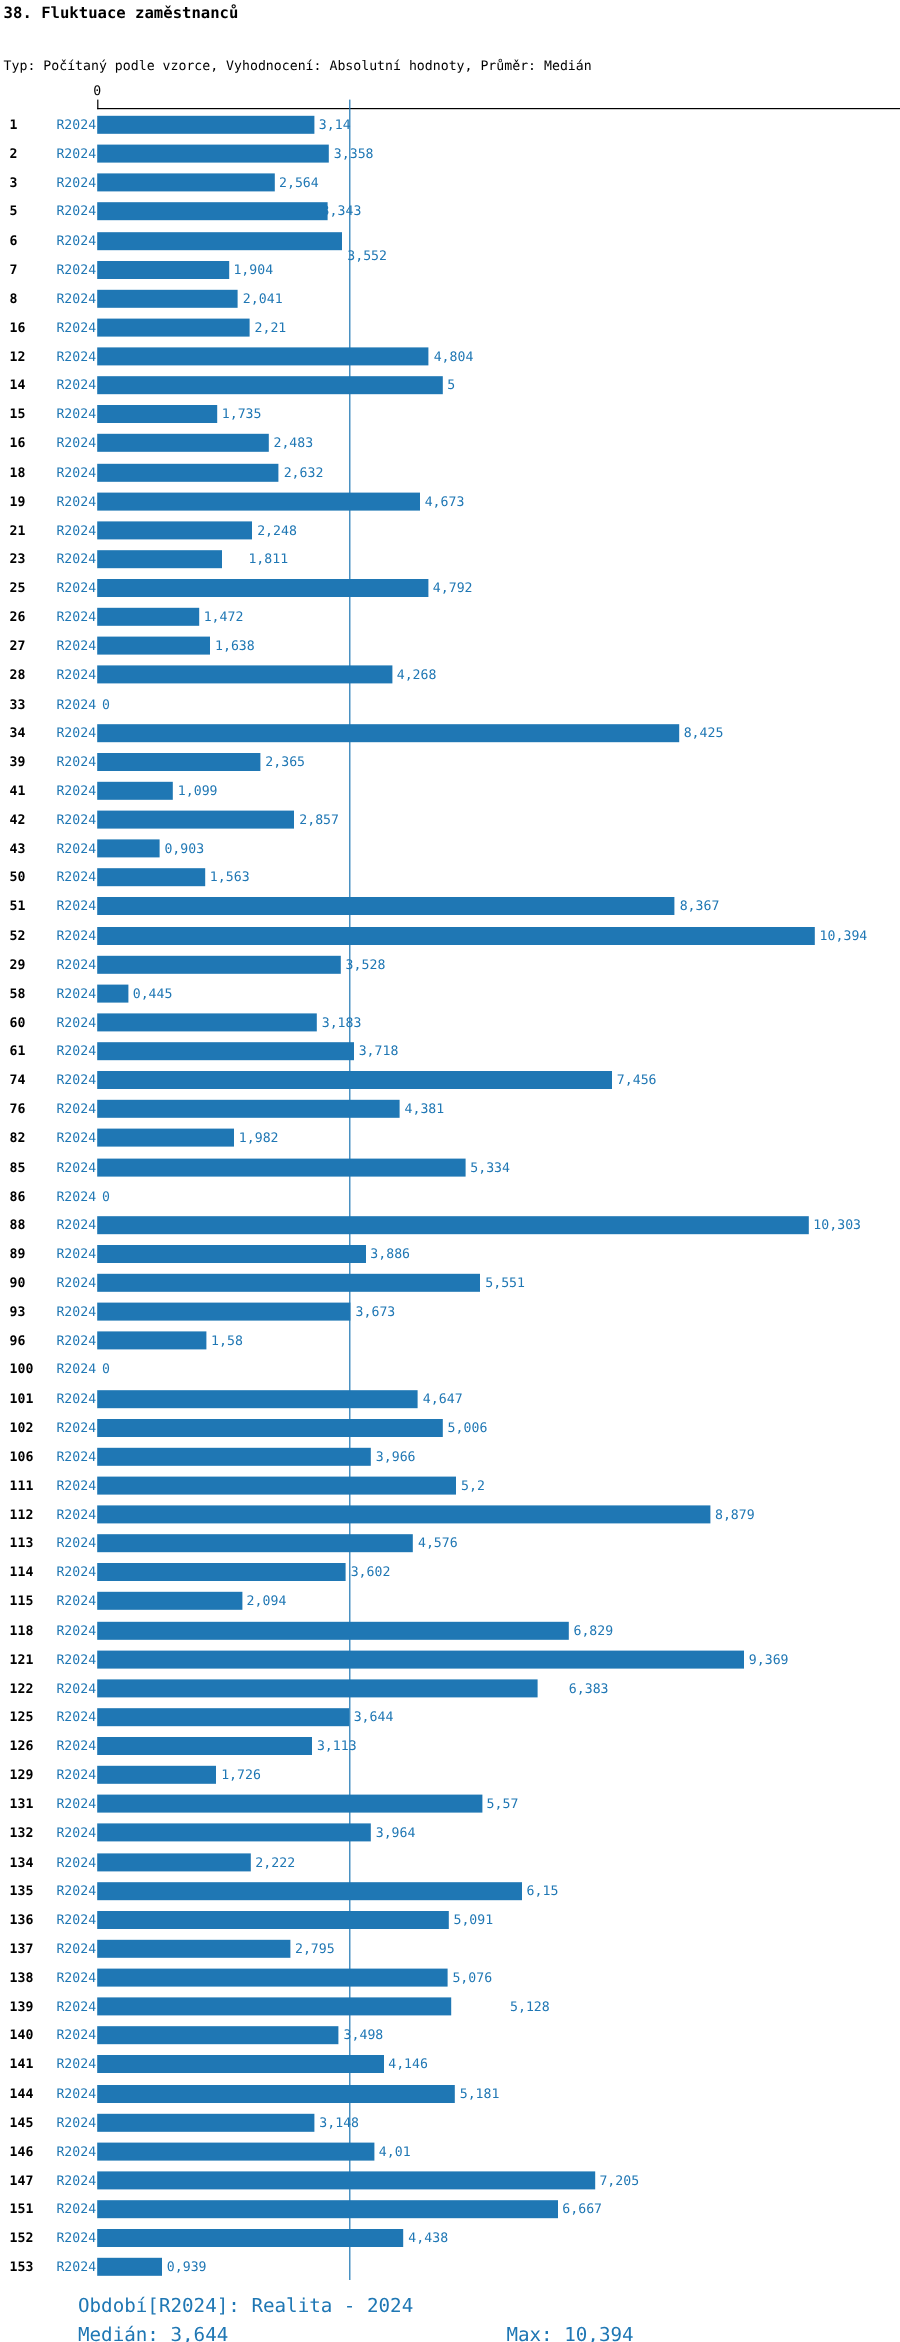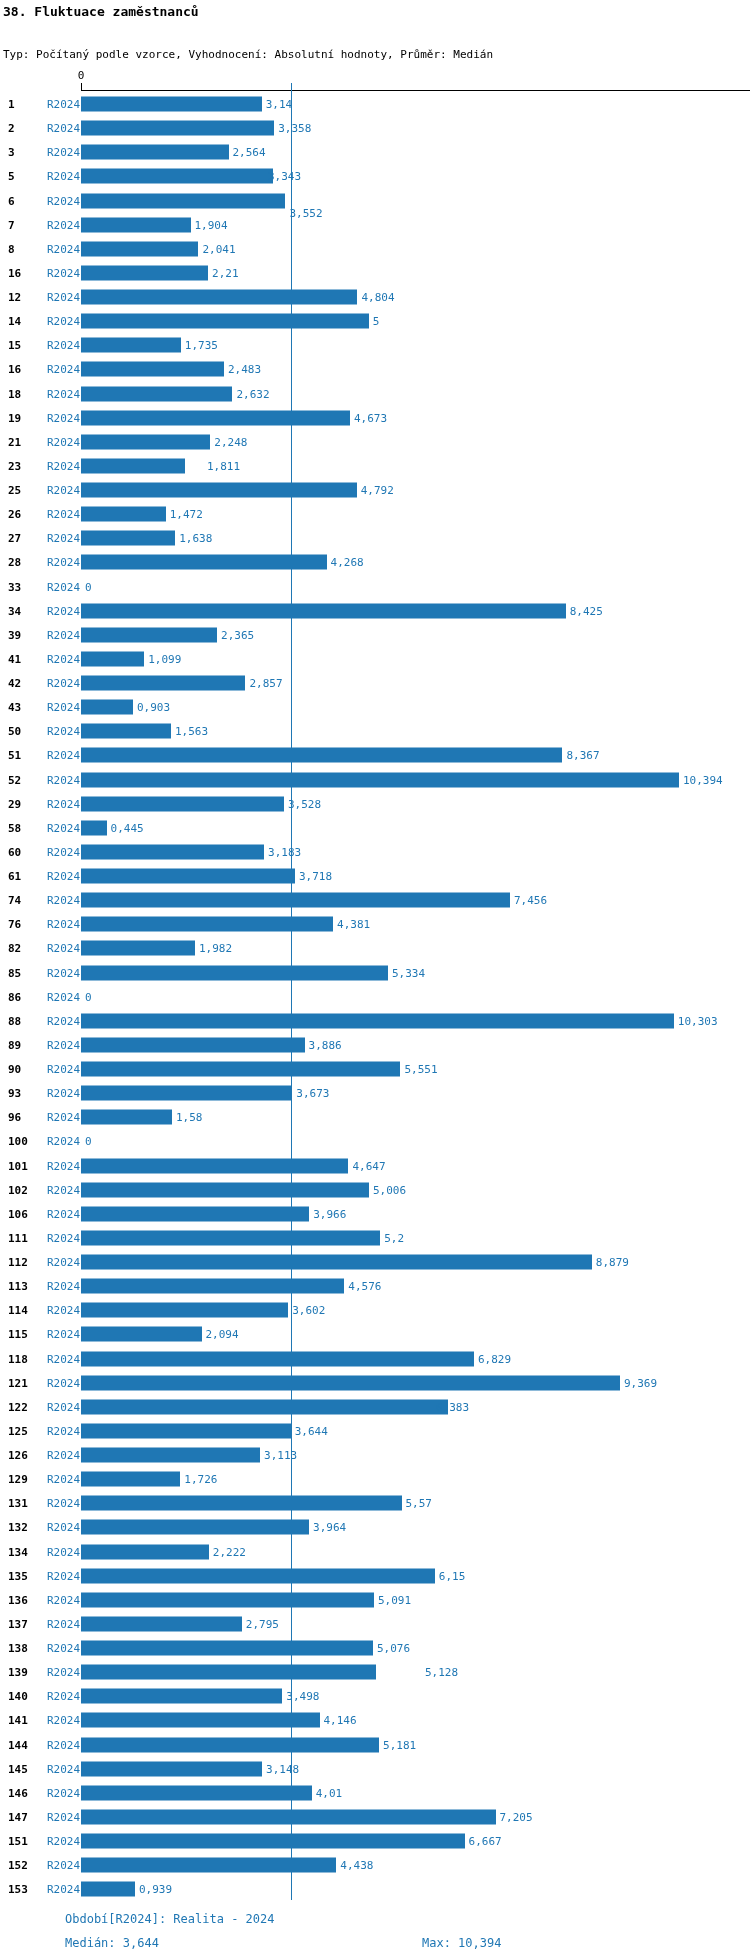--- a/index.html
+++ b/index.html
@@ -38,21 +38,21 @@
     font-size: 11px; color: #1f77b4; white-space: nowrap;
   }
   .bar {
     position: absolute; left: 81px; top: 50%; transform: translateY(-50%);
     height: 15px; background: #1f77b4;
   }
   .val {
     position: absolute; top: 50%; transform: translateY(-50%);
     font-size: 11px; color: #1f77b4; white-space: nowrap;
   }
-  .foot { position: absolute; font-size: 12px; color: #1f77b4; white-space: nowrap; }
+  .foot { position: absolute; font-size: 16px; color: #1f77b4; white-space: nowrap; }
   .f-period { left: 65px; top: 1912px; }
   .f-median { left: 65px; top: 1936px; }
   .f-min    { left: 264px; top: 1984px; }
   .f-max    { left: 422px; top: 1936px; }
 </style>
 </head>
 <body>
 
 <div class="page">
   <div class="title">38. Fluktuace zaměstnanců</div>
@@ -385,21 +385,21 @@
       <div class="row">
         <span class="cat">121</span>
         <span class="ser">R2024</span>
         <div class="bar" style="width: 539px;"></div>
         <span class="val" style="left: 624px;">9,369</span>
       </div>
       <div class="row">
         <span class="cat">122</span>
         <span class="ser">R2024</span>
         <div class="bar" style="width: 367.2px;"></div>
-        <span class="val" style="left: 436px;">6,383</span>
+        <span class="val" style="left: 474px;">6,383</span>
       </div>
       <div class="row">
         <span class="cat">125</span>
         <span class="ser">R2024</span>
         <div class="bar" style="width: 209.7px;"></div>
         <span class="val" style="left: 294.7px;">3,644</span>
       </div>
       <div class="row">
         <span class="cat">126</span>
         <span class="ser">R2024</span>

